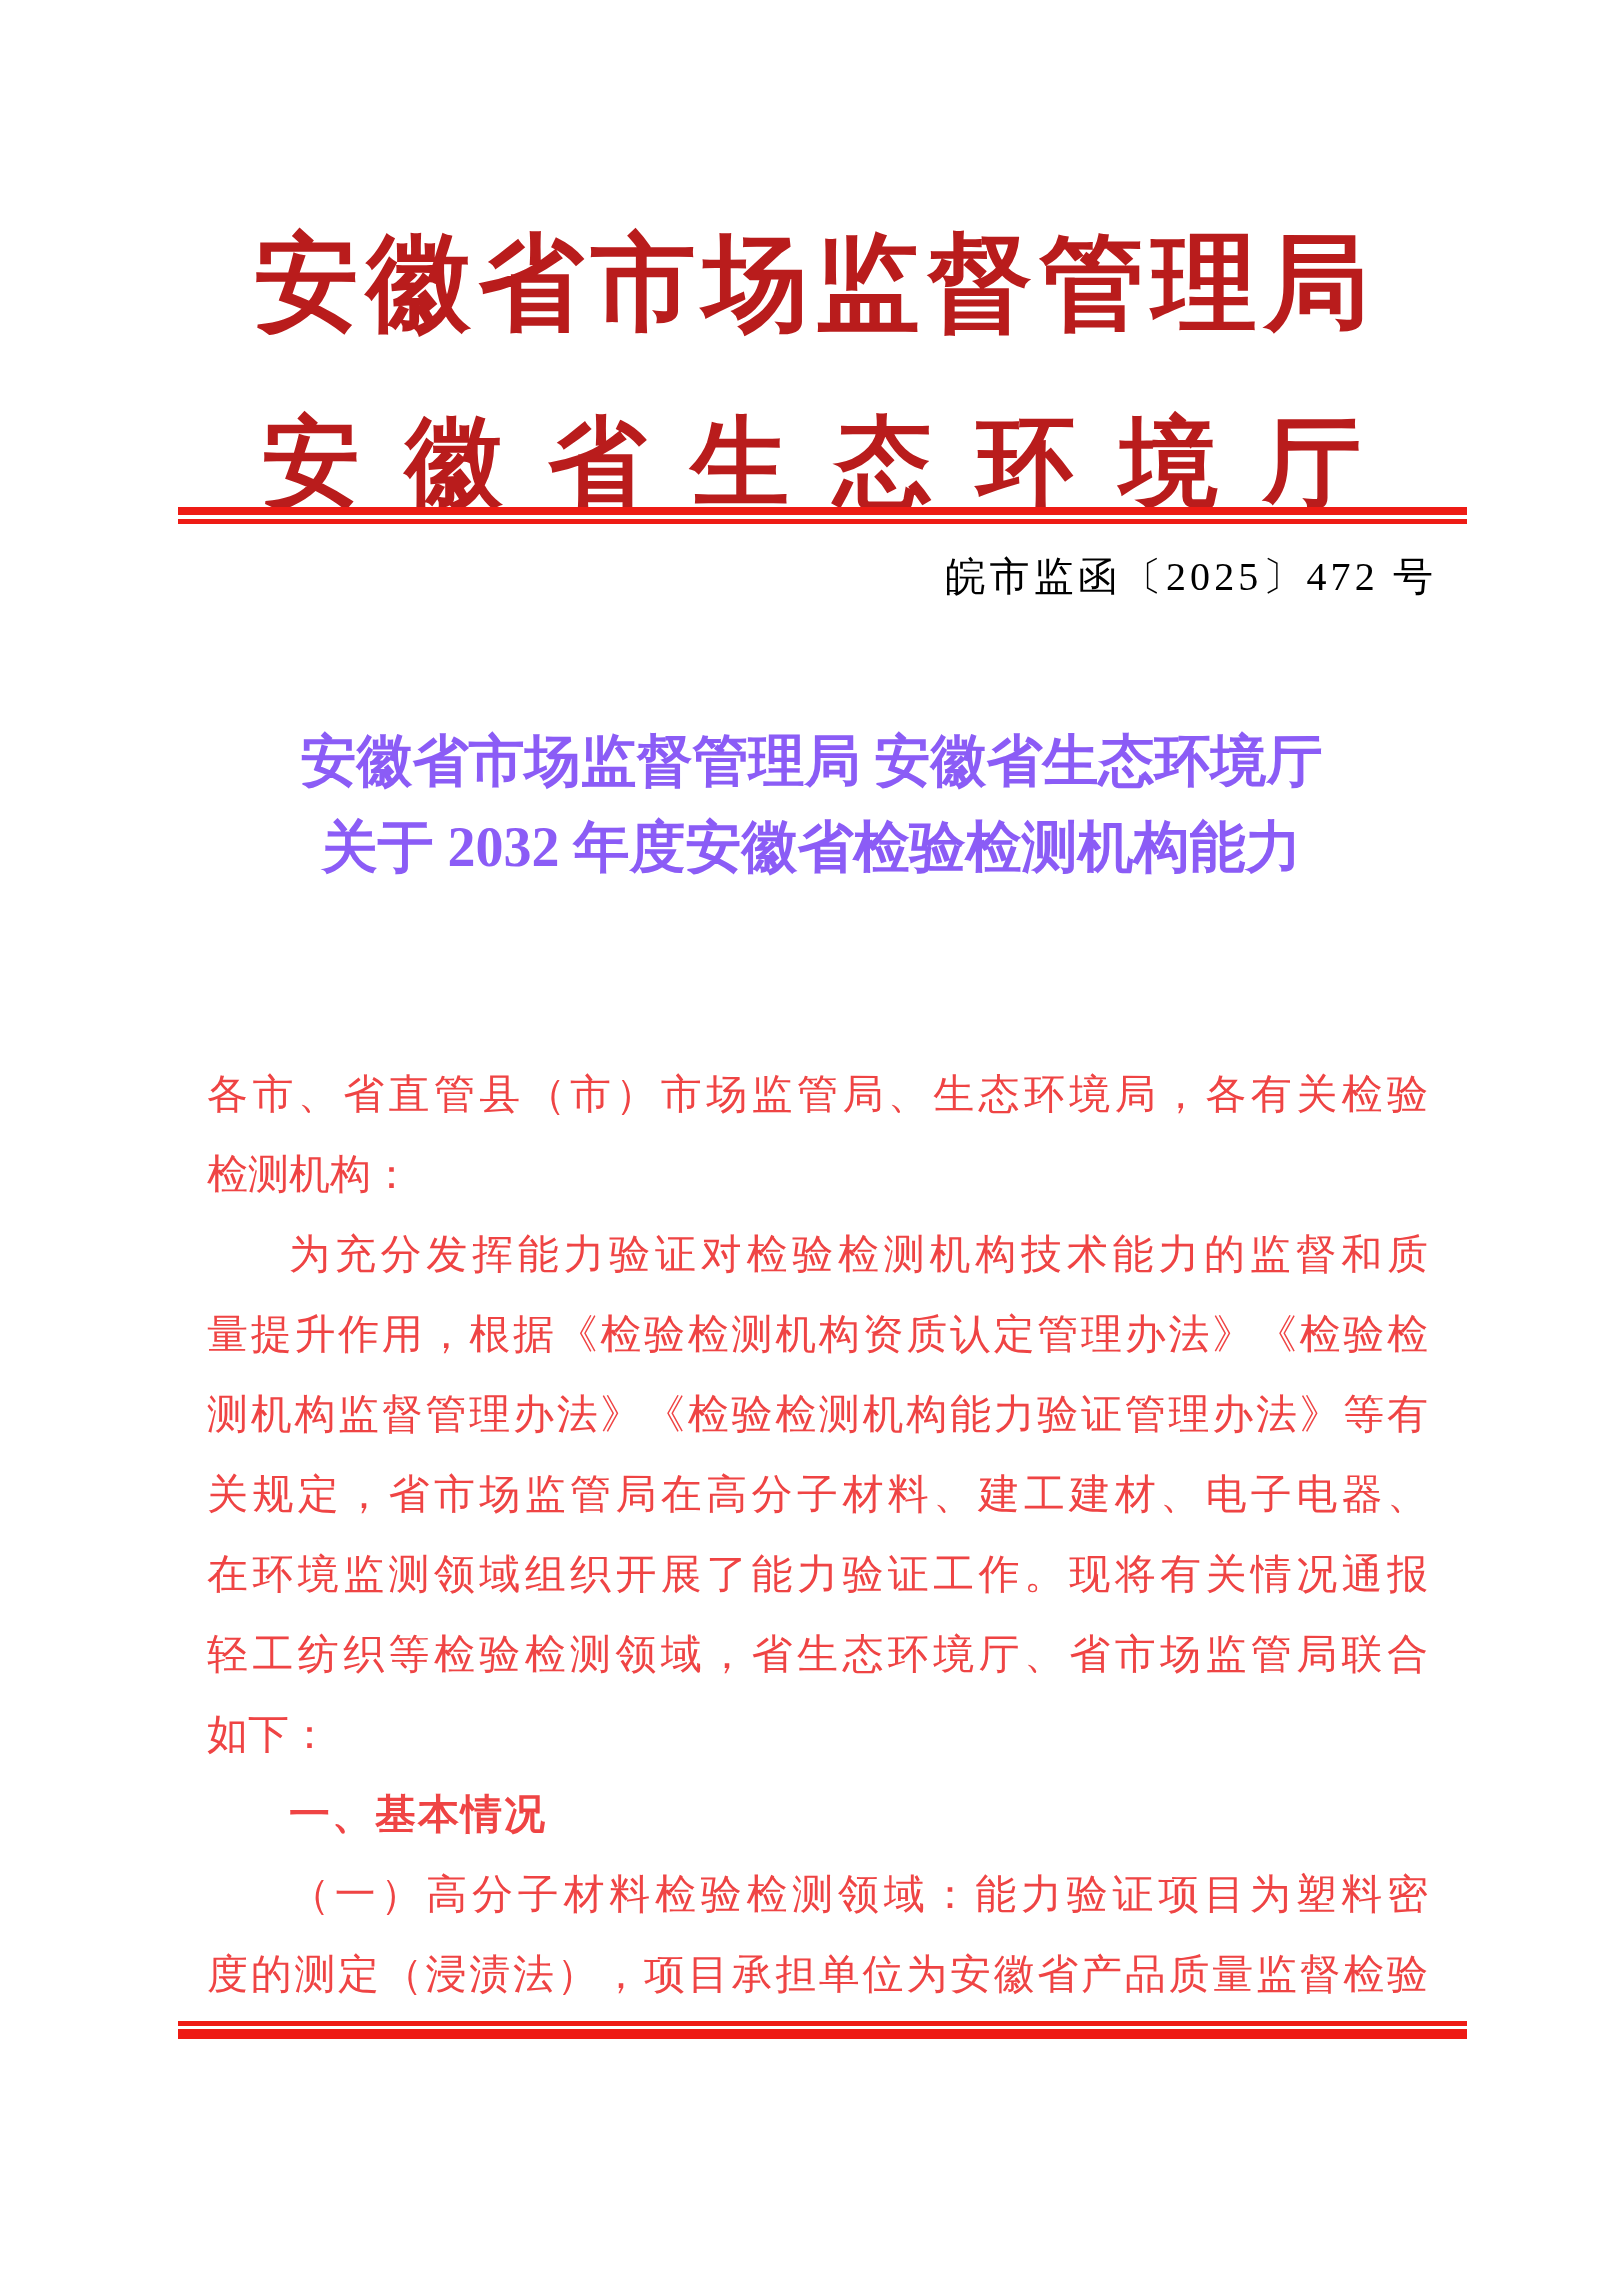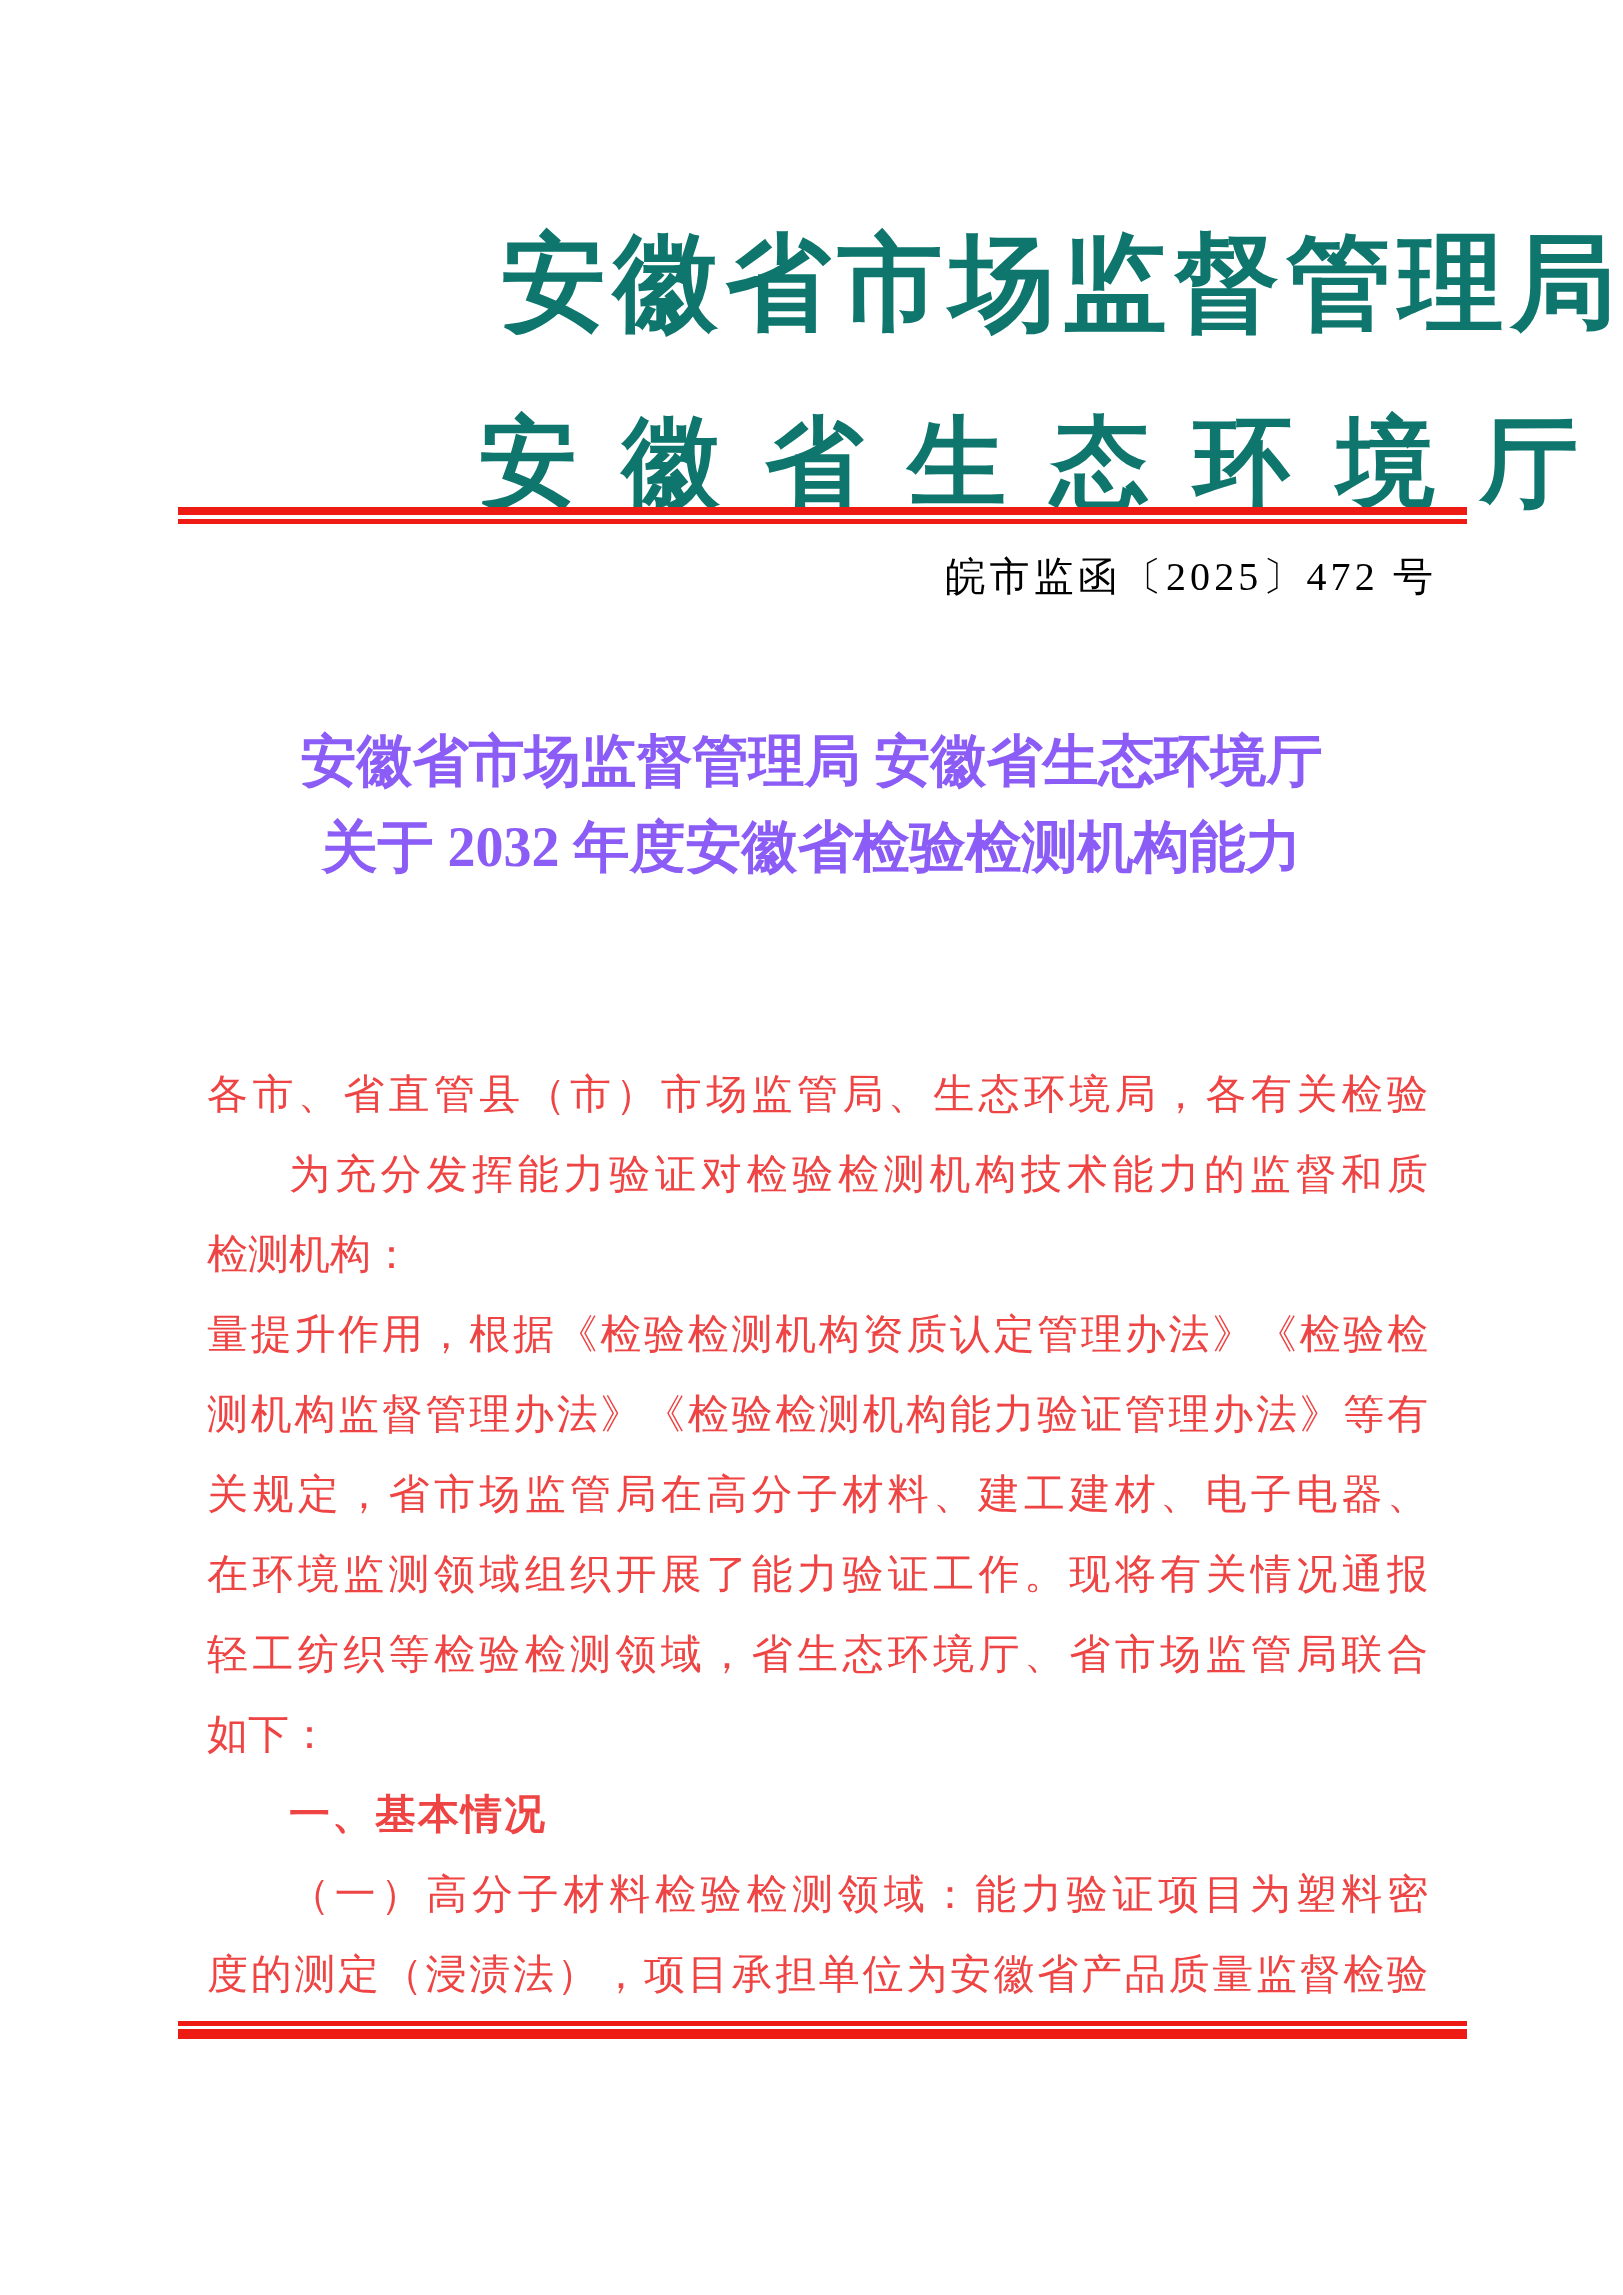--- a/index.html
+++ b/index.html
@@ -15,22 +15,22 @@
     overflow: hidden;
     font-family: "Liberation Serif", "DejaVu Serif", serif;
     color: #000000;
   }
 
   
   .agency-line {
     position: absolute;
     left: 0;
     width: 100%;
-    text-align: right;
-    color: #0f766e;
+    text-align: center;
+    color: #b91c1c;
     font-weight: 700;
     font-family: "Liberation Serif", "DejaVu Serif", serif;
     white-space: nowrap;
   }
   .agency-line1 {
     top: 224px;
     font-size: 105px;
     line-height: 120px;
     letter-spacing: 7.2px;
     padding-left: 7.2px;
@@ -131,22 +131,22 @@
 
   <div class="doc-number">皖市监函〔2025〕472 号</div>
 
   <div class="doc-title">
     <div class="t-line">安徽省市场监督管理局 安徽省生态环境厅</div>
     <div class="t-line">关于 2032 年度安徽省检验检测机构能力</div>
   </div>
 
   <div class="doc-body">
     <div class="bline fill">各市、省直管县（市）市场监管局、生态环境局，各有关检验</div>
+    <div class="bline">检测机构：</div>
     <div class="bline fill indent">为充分发挥能力验证对检验检测机构技术能力的监督和质</div>
-    <div class="bline">检测机构：</div>
     <div class="bline fill">量提升作用，根据《检验检测机构资质认定管理办法》《检验检</div>
     <div class="bline fill">测机构监督管理办法》《检验检测机构能力验证管理办法》等有</div>
     <div class="bline fill">关规定，省市场监管局在高分子材料、建工建材、电子电器、</div>
     <div class="bline fill">在环境监测领域组织开展了能力验证工作。现将有关情况通报</div>
     <div class="bline fill">轻工纺织等检验检测领域，省生态环境厅、省市场监管局联合</div>
     <div class="bline">如下：</div>
     <div class="bline heading indent">一、基本情况</div>
     <div class="bline fill indent">（一）高分子材料检验检测领域：能力验证项目为塑料密</div>
     <div class="bline fill">度的测定（浸渍法），项目承担单位为安徽省产品质量监督检验</div>
   </div>

